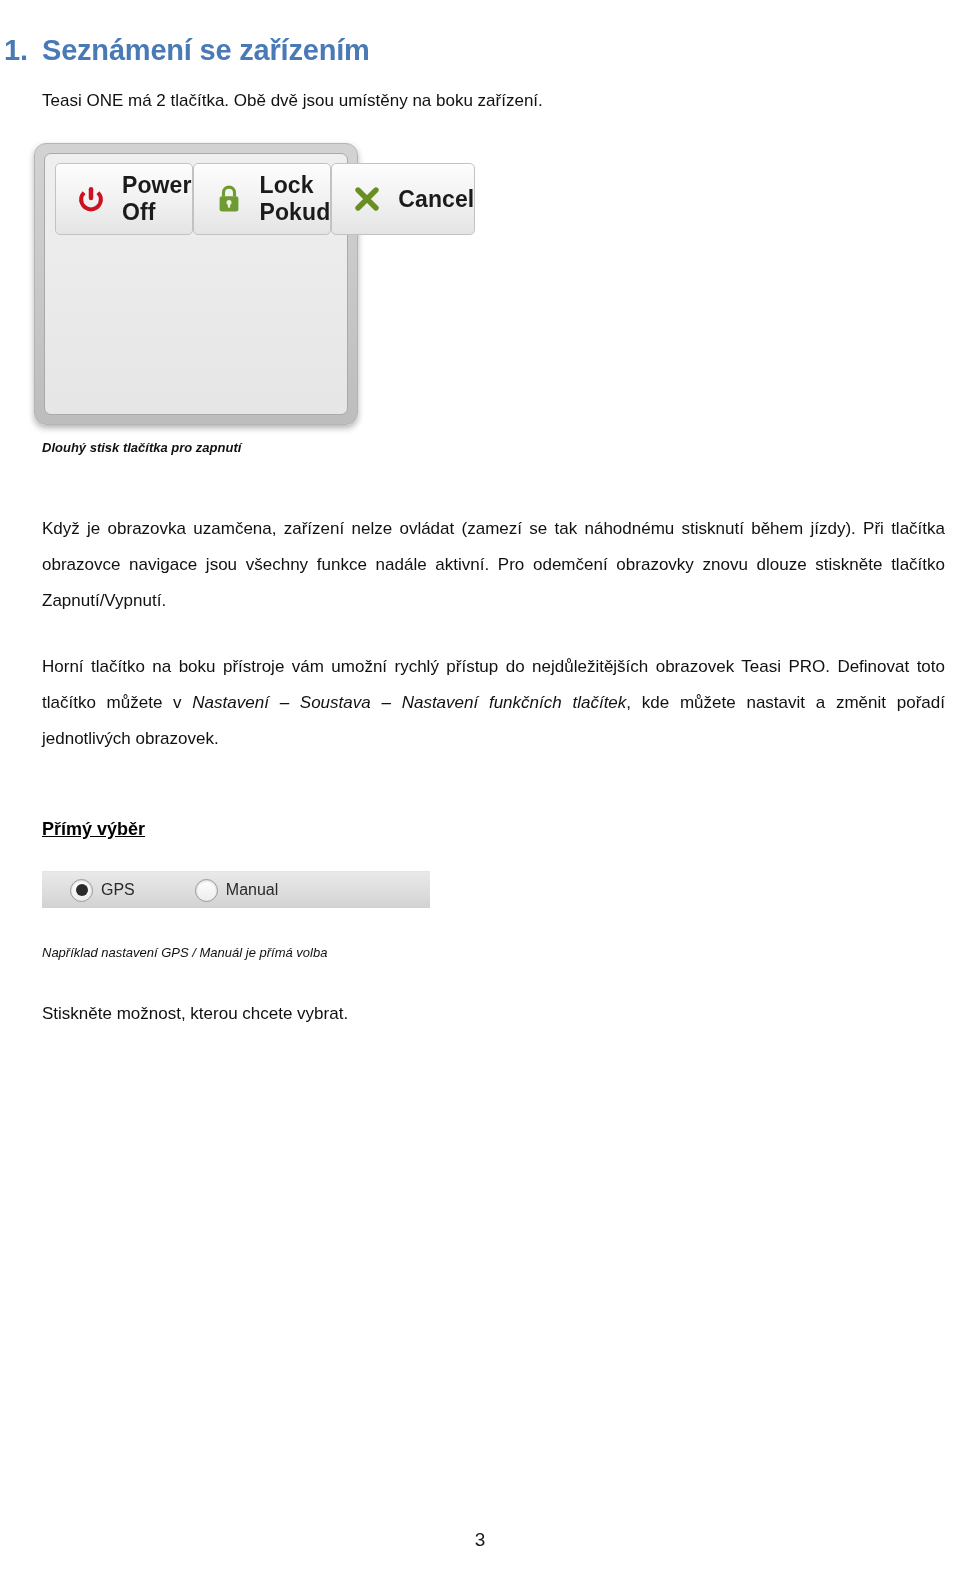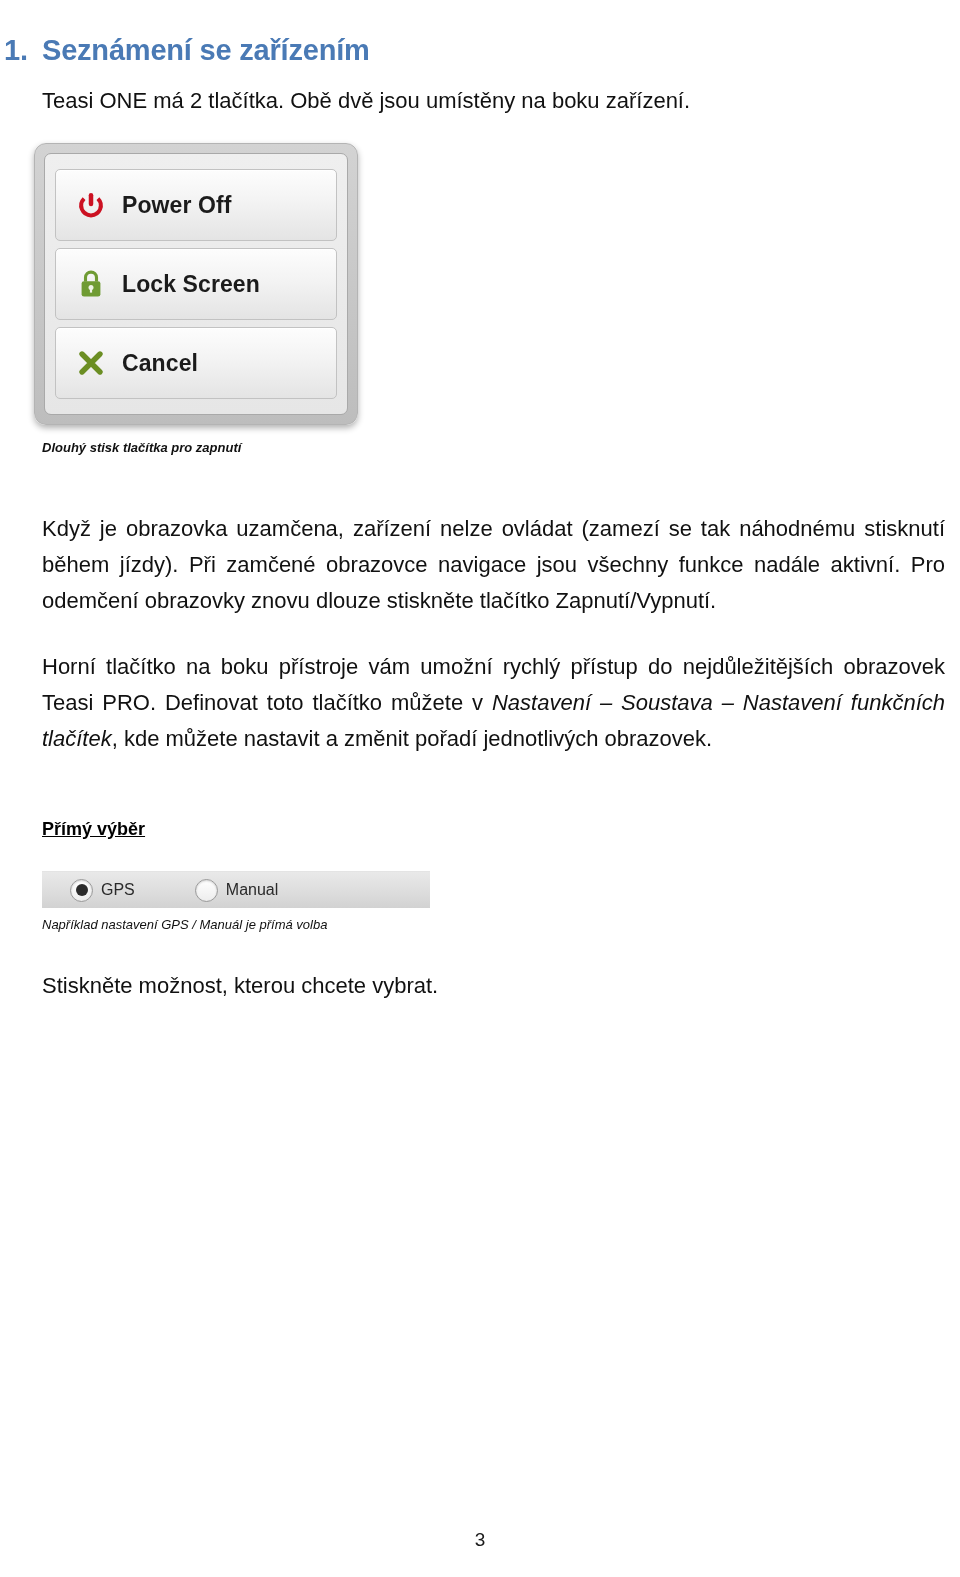--- a/index.html
+++ b/index.html
@@ -44,21 +44,21 @@
     margin-top: 28px;
   }
 
   
   .content {
     padding-left: 42px;
     padding-right: 15px;
   }
   p.body {
     margin: 0;
-    font-size: 22px;
+    font-size: 17px;
     line-height: 36px;
     text-align: justify;
     color: #111;
   }
   p.body.t-first {
     margin-top: 16px;
   }
   .gap-sm { height: 20px; }
   .gap-md { height: 30px; }
   .gap-xl { height: 56px; }
@@ -76,20 +76,21 @@
   .caption {
     margin: 0;
     font-size: 13px;
     line-height: 26px;
     font-style: italic;
     font-weight: bold;
     color: #111;
   }
   .caption.light {
     font-weight: normal;
+    margin-top: 28px;
   }
 
   
   .fig-power-wrap {
     padding-left: 34px;
     margin-top: 24px;
   }
   .power-dialog {
     position: relative;
     width: 324px;
@@ -101,23 +102,23 @@
     box-shadow: 0 3px 6px rgba(0,0,0,0.30);
     border: 1px solid #b4b4b4;
   }
   .power-inner {
     width: 100%;
     height: 100%;
     box-sizing: border-box;
     background: linear-gradient(180deg,#efefef 0%, #e6e6e6 100%);
     border: 1px solid #a9a9a9;
     border-radius: 7px;
-    padding: 15px 10px;
-    display: flex;
-    flex-direction: column;
+    padding: 9px 10px;
+    display: flex;
+    flex-direction: row;
     justify-content: space-between;
   }
   .pm-btn {
     position: relative;
     height: 72px;
     box-sizing: border-box;
     background: linear-gradient(180deg,#fdfdfd 0%, #f3f3f3 45%, #e4e4e4 100%);
     border: 1px solid #c2c2c2;
     border-radius: 5px;
     display: flex;
@@ -226,21 +227,21 @@
 
         <div class="pm-btn">
           <span class="pm-ico">
             <svg width="26" height="30" viewBox="0 0 26 30" aria-hidden="true">
               <path d="M7.5 12.5 V8.6 a5.5 5.5 0 0 1 11 0 V12.5" fill="none" stroke="#6f9b33" stroke-width="3.1"></path>
               <rect x="3.6" y="12.2" width="18.8" height="15.4" rx="2.4" fill="#6f9b33"></rect>
               <circle cx="13" cy="18.4" r="2.5" fill="#eef3e6"></circle>
               <rect x="11.9" y="18.4" width="2.2" height="5.2" fill="#eef3e6"></rect>
             </svg>
           </span>
-          <span class="pm-label">Lock Screen</span>
+          <span class="pm-label">Lock Pokud</span>
         </div>
 
         <div class="pm-btn">
           <span class="pm-ico">
             <svg width="28" height="28" viewBox="0 0 28 28" aria-hidden="true">
               <path d="M5 5 L23 23 M23 5 L5 23" stroke="#6b8e23" stroke-width="5.4" stroke-linecap="round"></path>
             </svg>
           </span>
           <span class="pm-label">Cancel</span>
         </div>
@@ -249,21 +250,21 @@
     </div>
   </div>
 
   <div class="content">
     <div style="height:10px"></div>
     <p class="caption">Dlouhý stisk tlačítka pro zapnutí</p>
 
     <div class="gap-sm"></div>
 
     <div class="gap-md"></div>
-    <p class="body">Když je obrazovka uzamčena, zařízení nelze ovládat (zamezí se tak náhodnému stisknutí během jízdy). Při zamčené obrazovce navigace jsou všechny funkce nadále aktivní. Pro odemčení obrazovky znovu dlouze stiskněte tlačítko Zapnutí/Vypnutí.</p>
+    <p class="body">Když je obrazovka uzamčena, zařízení nelze ovládat (zamezí se tak náhodnému stisknutí během jízdy). Při tlačítka obrazovce navigace jsou všechny funkce nadále aktivní. Pro odemčení obrazovky znovu dlouze stiskněte tlačítko Zapnutí/Vypnutí.</p>
 
     <div class="gap-md"></div>
     <p class="body"><span>Horní tlačítko na boku přístroje vám umožní rychlý přístup do nejdůležitějších obrazovek Teasi PRO. Definovat toto tlačítko můžete v </span><em class="it">Nastavení – Soustava – Nastavení funkčních tlačítek</em><span>, kde můžete nastavit a změnit pořadí jednotlivých obrazovek.</span></p>
 
     <div class="gap-xl"></div>
     <div>
       <span class="u-bold">Přímý výběr</span>
     </div>
   </div>
 

